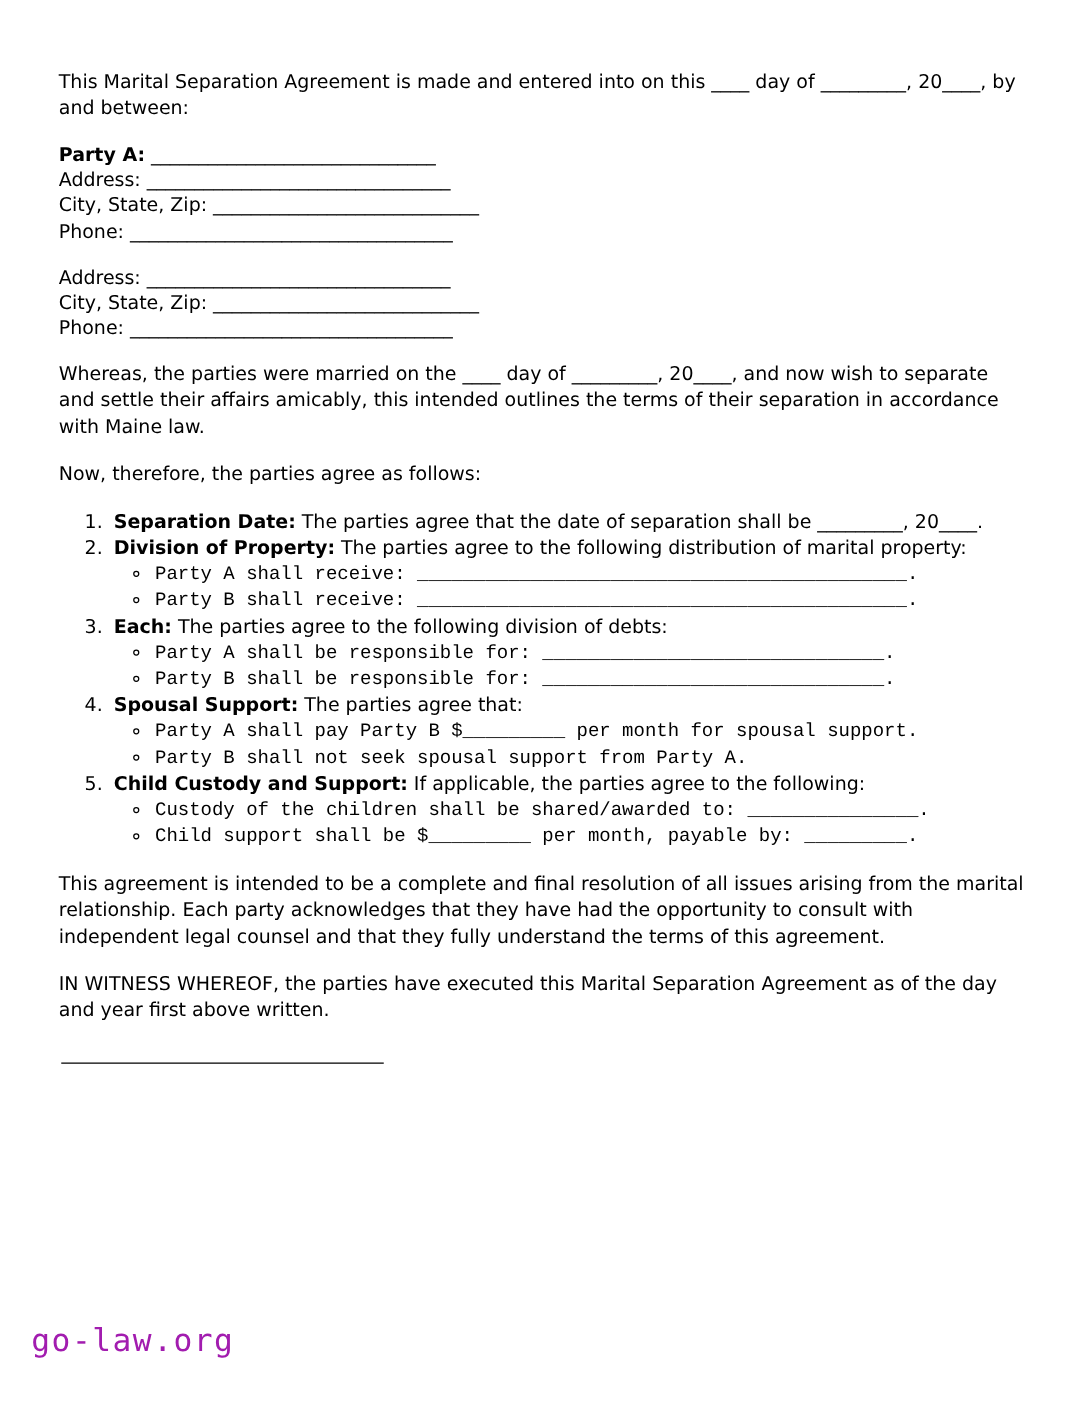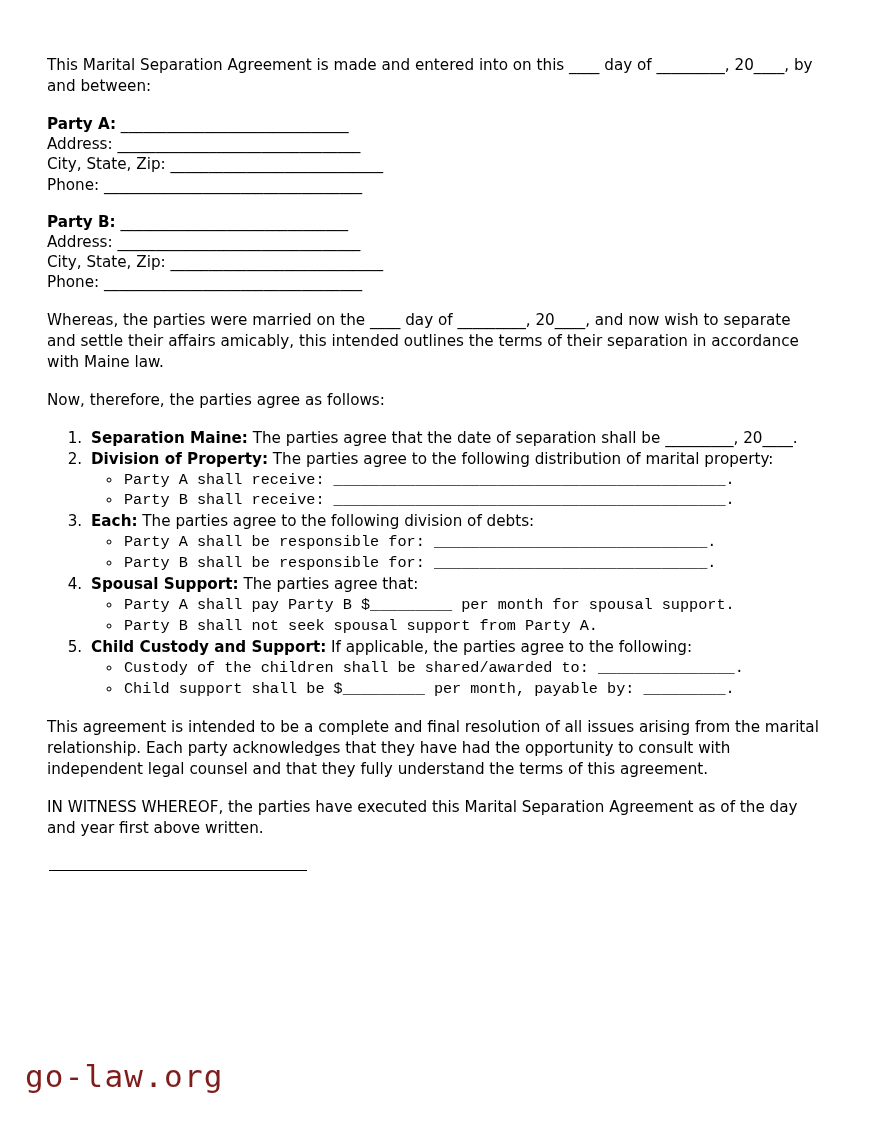--- a/index.html
+++ b/index.html
@@ -106,56 +106,55 @@
     font-size: 15.2px;
     line-height: 1.3;
     margin: 0;
   }
 
   .footer-logo {
     position: absolute;
     left: 25px;
     top: 1058px;
     font-family: "DejaVu Sans Mono", monospace;
-    font-size: 31px;
+    font-size: 25px;
     letter-spacing: 1.2px;
-    color: #7f1d1d;
+    color: #a21caf;
     white-space: nowrap;
   }
 </style>
 </head>
 <body>
 
 <div class="page">
   <div class="content">
 
 
     <p class="para">This Marital Separation Agreement is made and entered into on this ____ day of _________, 20____, by and between:</p>
 
     <div class="party-block">
       <div class="row"><span class="lbl-bold">Party A:</span><span class="fill"> ______________________________</span></div>
       <div class="row"><span>Address:</span><span class="fill"> ________________________________</span></div>
       <div class="row"><span>City, State, Zip:</span><span class="fill"> ____________________________</span></div>
       <div class="row"><span>Phone:</span><span class="fill"> __________________________________</span></div>
     </div>
 
     <div class="party-block">
-      <div class="row"><span class="lbl-bold">Party B:</span><span class="fill"> ______________________________</span></div>
       <div class="row"><span>Address:</span><span class="fill"> ________________________________</span></div>
       <div class="row"><span>City, State, Zip:</span><span class="fill"> ____________________________</span></div>
       <div class="row"><span>Phone:</span><span class="fill"> __________________________________</span></div>
     </div>
 
     <p class="para">Whereas, the parties were married on the ____ day of _________, 20____, and now wish to separate and settle their affairs amicably, this intended outlines the terms of their separation in accordance with Maine law.</p>
 
     <p class="para">Now, therefore, the parties agree as follows:</p>
 
     <ol class="terms">
       <li>
-        <span class="term-label">Separation Maine:</span><span> The parties agree that the date of separation shall be _________, 20____.</span>
+        <span class="term-label">Separation Date:</span><span> The parties agree that the date of separation shall be _________, 20____.</span>
       </li>
       <li>
         <span class="term-label">Division of Property:</span><span> The parties agree to the following distribution of marital property:</span>
         <ul class="subs">
           <li>Party A shall receive: ___________________________________________.</li>
           <li>Party B shall receive: ___________________________________________.</li>
         </ul>
       </li>
       <li>
         <span class="term-label">Each:</span><span> The parties agree to the following division of debts:</span>

